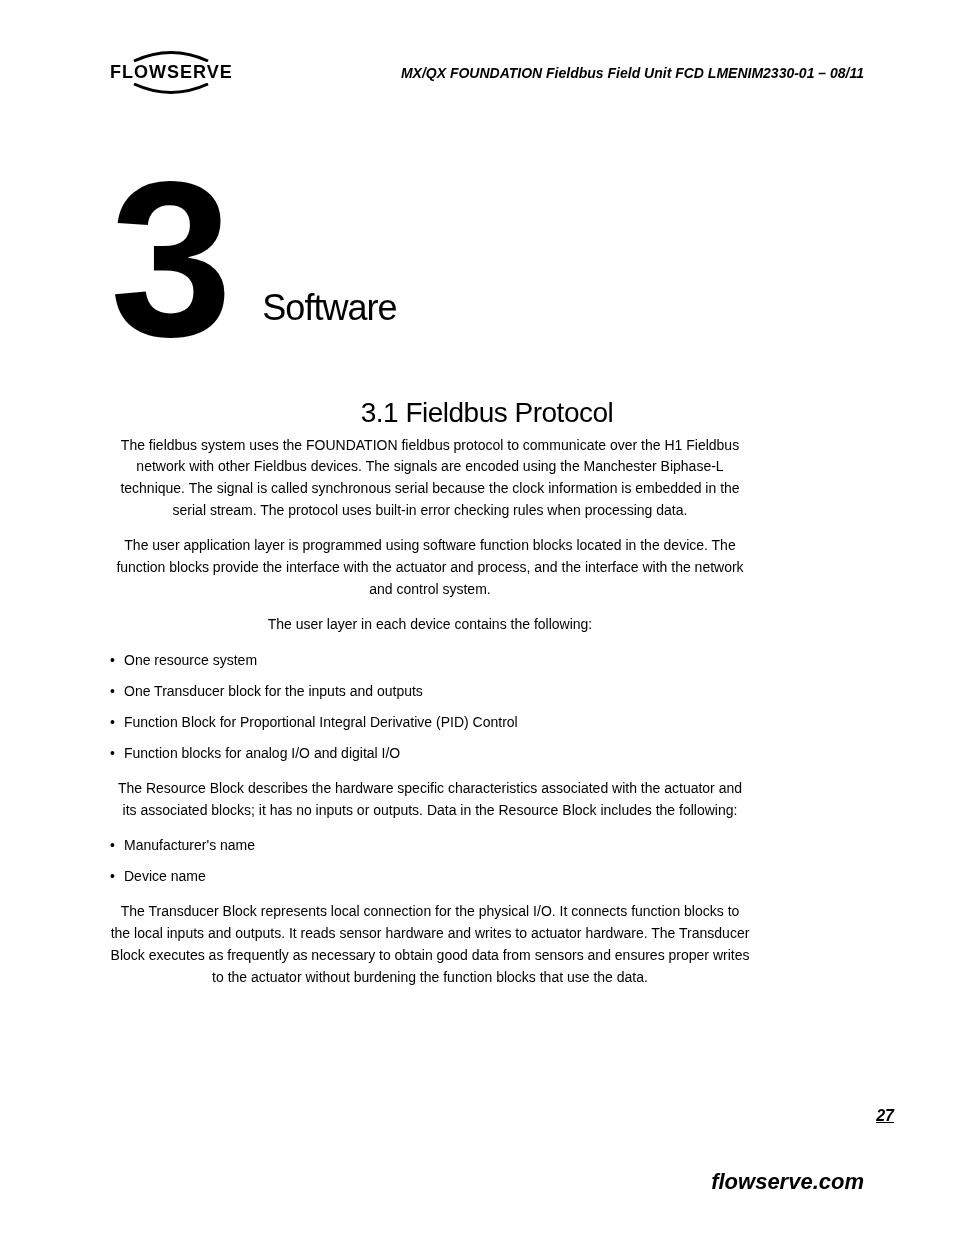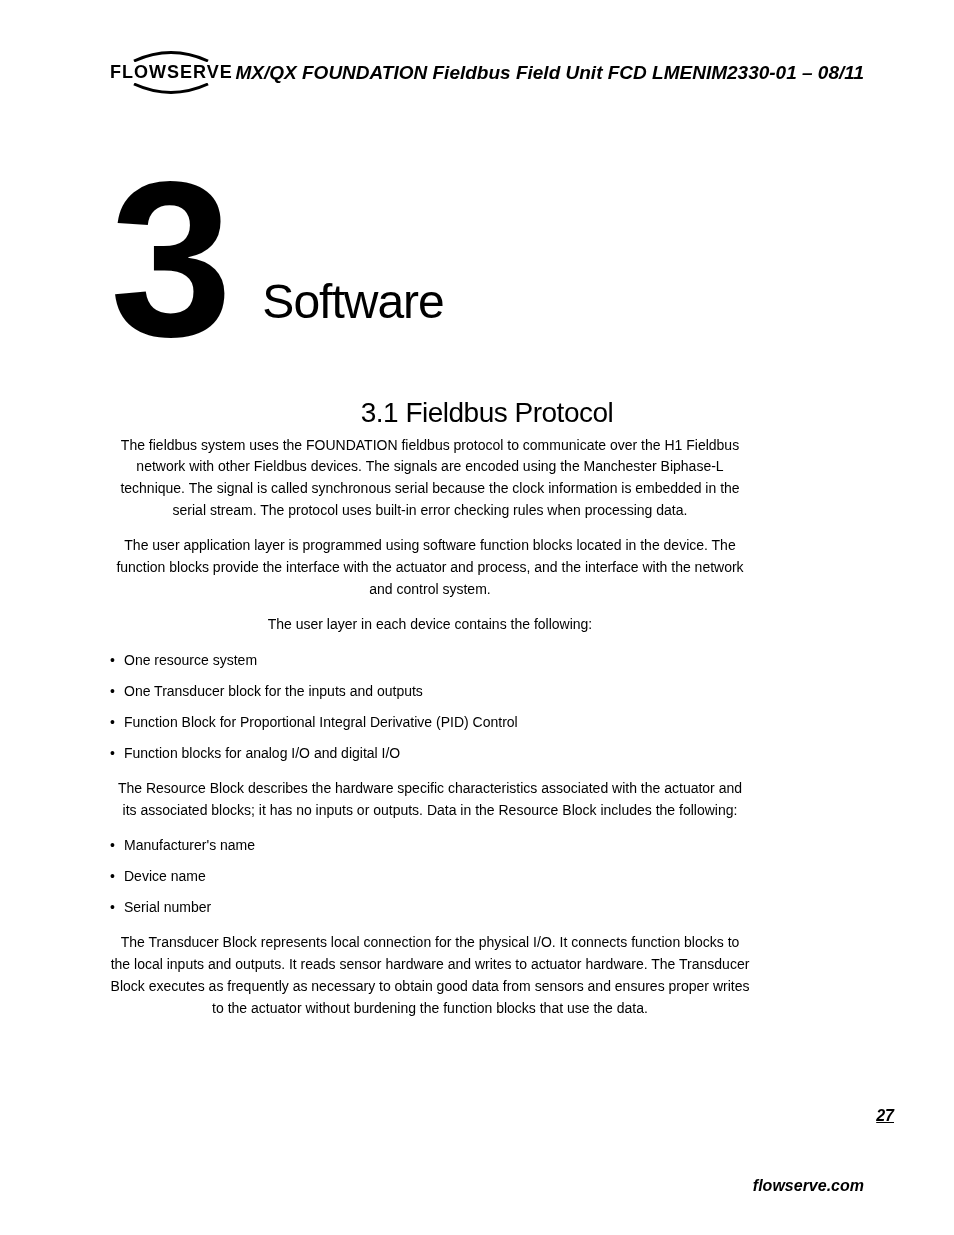--- a/index.html
+++ b/index.html
@@ -32,40 +32,40 @@
     letter-spacing: 1px;
   }
   .logo-arc {
     width: 90px;
     height: 12px;
   }
   .doc-title {
     font-family: Arial, Helvetica, sans-serif;
     font-weight: bold;
     font-style: italic;
-    font-size: 19px;
+    font-size: 14px;
     text-align: center;
   }
   .chapter {
     display: flex;
     align-items: flex-end;
     gap: 40px;
     margin-bottom: 50px;
   }
   .chapter-num {
     font-family: Arial, Helvetica, sans-serif;
     font-weight: 900;
     font-size: 220px;
     line-height: 0.78;
     letter-spacing: -10px;
   }
   .chapter-title {
     font-family: Arial, Helvetica, sans-serif;
     font-weight: 300;
-    font-size: 48px;
+    font-size: 36px;
     margin-bottom: 18px;
     letter-spacing: -1px;
   }
   .section-heading {
     font-family: Arial, Helvetica, sans-serif;
     font-weight: 400;
     font-size: 28px;
     margin-top: 30px;
     margin-bottom: 6px;
     letter-spacing: -0.5px;
@@ -110,21 +110,21 @@
     text-decoration: underline;
     margin-left: 40px;
   }
   .footer-url {
     position: absolute;
     right: 90px;
     bottom: 40px;
     font-family: Arial, Helvetica, sans-serif;
     font-weight: bold;
     font-style: italic;
-    font-size: 16px;
+    font-size: 22px;
   }
 </style>
 </head>
 <body>
 
 <div class="page">
 
   <div class="header">
     <div class="logo">
       <svg class="logo-arc" viewBox="0 0 90 12">
@@ -154,21 +154,20 @@
     <li>One Transducer block for the inputs and outputs</li>
     <li>Function Block for Proportional Integral Derivative (PID) Control</li>
     <li>Function blocks for analog I/O and digital I/O</li>
   </ul>
 
   <div class="body-text">The Resource Block describes the hardware specific characteristics associated with the actuator and its associated blocks; it has no inputs or outputs. Data in the Resource Block includes the following:</div>
 
   <ul class="bullets">
     <li>Manufacturer's name</li>
     <li>Device name</li>
-    <li>Serial number</li>
   </ul>
 
   <div class="body-text">The Transducer Block represents local connection for the physical I/O. It connects function blocks to the local inputs and outputs. It reads sensor hardware and writes to actuator hardware. The Transducer Block executes as frequently as necessary to obtain good data from sensors and ensures proper writes to the actuator without burdening the function blocks that use the data.</div>
 
   <div class="page-number">27</div>
   <div class="footer-url">flowserve.com</div>
 
 </div>
 
 </body></html>

